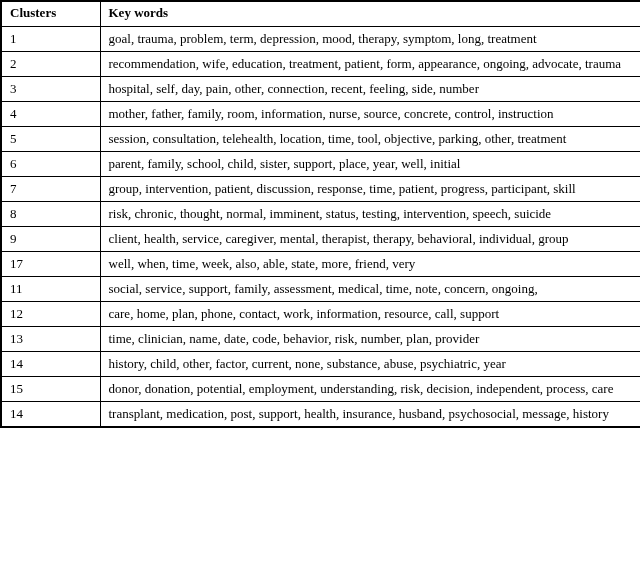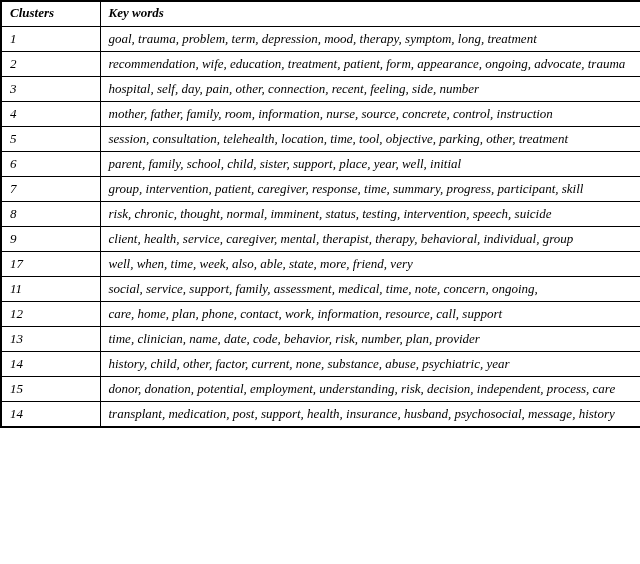--- a/index.html
+++ b/index.html
@@ -21,21 +21,20 @@
     table-layout: fixed;
     box-sizing: border-box;
   }
   .clusters-table th, .clusters-table td {
     border: 1px solid #000000;
     font-size: 13px;
     line-height: 16px;
     vertical-align: top;
     padding: 4px 7px 4px 8px;
     overflow: hidden;
-    font-style: italic;
   }
   .clusters-table th {
     text-align: left;
     font-weight: bold;
     padding-top: 3px;
     padding-bottom: 5px;
   }
   col.col-cluster { width: 99px; }
   col.col-keywords { width: 541px; }
   td.cell-cluster { text-align: left; }
@@ -75,21 +74,21 @@
     <tr>
       <td class="cell-cluster">5</td>
       <td class="cell-keywords">session, consultation, telehealth, location, time, tool, objective, parking, other, treatment</td>
     </tr>
     <tr>
       <td class="cell-cluster">6</td>
       <td class="cell-keywords">parent, family, school, child, sister, support, place, year, well, initial</td>
     </tr>
     <tr>
       <td class="cell-cluster">7</td>
-      <td class="cell-keywords">group, intervention, patient, caregiver, response, time, summary, progress, participant, skill</td>
+      <td class="cell-keywords">group, intervention, patient, discussion, response, time, patient, progress, participant, skill</td>
     </tr>
     <tr>
       <td class="cell-cluster">8</td>
       <td class="cell-keywords">risk, chronic, thought, normal, imminent, status, testing, intervention, speech, suicide</td>
     </tr>
     <tr>
       <td class="cell-cluster">9</td>
       <td class="cell-keywords">client, health, service, caregiver, mental, therapist, therapy, behavioral, individual, group</td>
     </tr>
     <tr>

